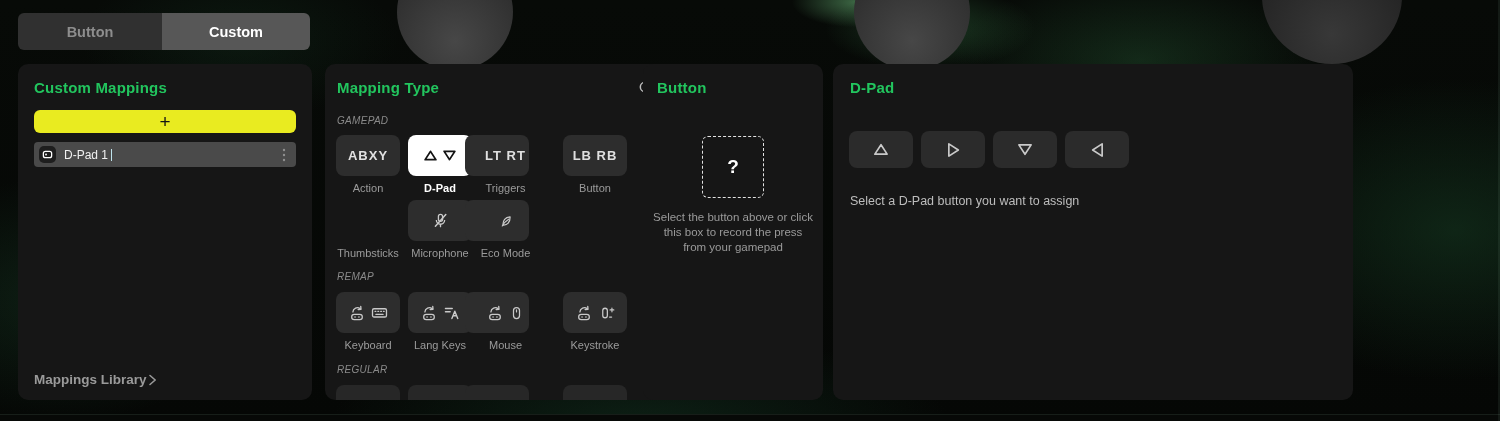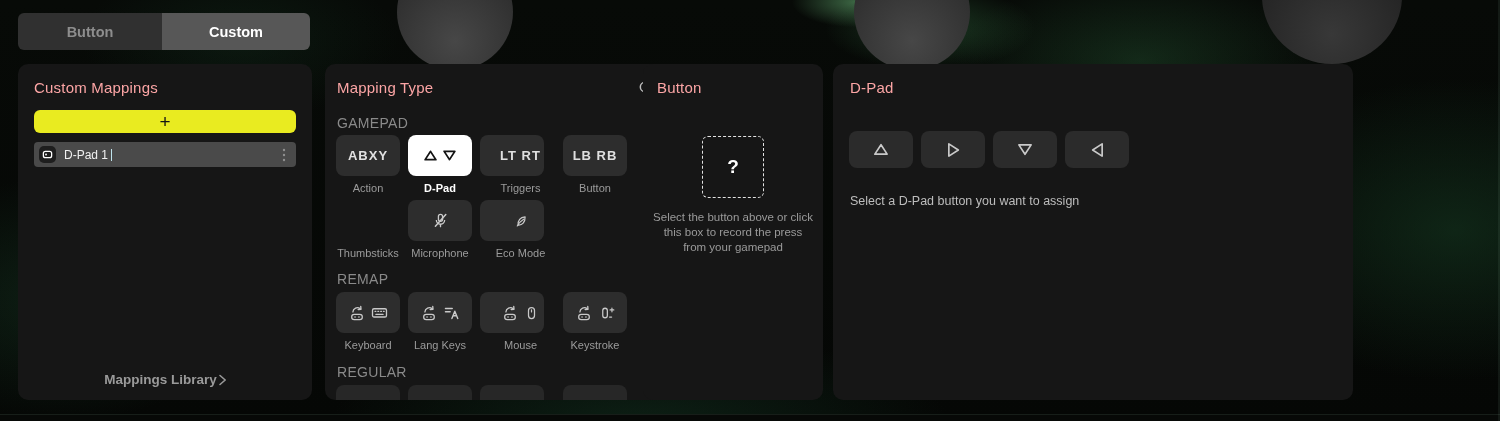--- a/index.html
+++ b/index.html
@@ -35,55 +35,55 @@
          font-size:14.5px; cursor:pointer; }
   .tab-presets { width:144px; background:#303030; color:#8d8d8d; font-weight:600; }
   .tab-custom  { width:148px; background:#575757; color:#ffffff; font-weight:700; }
 
   .panel { position:absolute; top:64px; height:336px; background:#161616;
            border-radius:10px; overflow:hidden; }
   .p1 { left:18px;  width:294px; }
   .p2 { left:325px; width:367px; }
   .p3 { left:643px; width:180px; }
   .p4 { left:833px; width:520px; }
-  .panel-title { position:absolute; font-size:15px; font-weight:400; color:#fca5a5;
+  .panel-title { position:absolute; font-size:15px; font-weight:700; color:#22c55e;
                  letter-spacing:0.2px; }
 
   
   .add-btn { position:absolute; left:16px; right:16px; top:46px; height:23px;
              background:var(--accent,#e9eb20); border-radius:6px; display:flex;
              align-items:center; justify-content:center; color:#141414;
              font-size:19px; line-height:19px; font-weight:400; cursor:pointer; }
   .map-row { position:absolute; left:16px; right:16px; top:78px; height:25px;
              background:#4a4a4a; border-radius:4px; display:flex; align-items:center;
              padding:0 8px 0 5px; cursor:pointer; }
   .row-icon { width:17px; height:17px; background:#1e1e1e; border-radius:5px;
               display:flex; align-items:center; justify-content:center; margin-right:8px; }
   .row-label { font-size:12px; color:#f0f0f0; }
   .text-caret { width:1px; height:12px; background:#bfe3ec; margin-left:3px; }
   .kebab { margin-left:auto; display:flex; align-items:center; padding:2px; cursor:pointer; }
   .library-row { position:absolute; left:16px; right:14px; bottom:13px; display:flex;
-                 align-items:center; justify-content:center; cursor:pointer; }
+                 align-items:center; justify-content:flex-start; cursor:pointer; }
   .library-label { font-size:13.5px; font-weight:600; color:#9a9a9a; }
 
   
   .p2-icons { position:absolute; right:12px; top:16px; display:flex; gap:11px;
               color:#bcbcbc; }
   .p2-icons span { cursor:pointer; display:flex; }
-  .sec-label { position:absolute; font-size:14px; color:#8a8a8a; letter-spacing:0.3px; }
+  .sec-label { position:absolute; font-size:10px; color:#8a8a8a; letter-spacing:0.3px;font-style:italic; }
   .tile { position:absolute; width:64px; height:41px; background:#2d2d2d;
           border-radius:8px; display:flex; align-items:center; justify-content:center;
           gap:6px; cursor:pointer; color:#c9c9c9; }
   .tile-text { font-size:13px; font-weight:700; letter-spacing:1px; color:#e0e0e0; }
   .tile.selected { background:#ffffff; }
   .tile-label { position:absolute; width:80px; margin-left:-8px; text-align:center;
                 font-size:11px; color:#9b9b9b; white-space:nowrap; }
   .tile-label.selected { color:#ffffff; font-weight:700; }
   .tile.stub { height:41px; background:#272727; }
-  .col1 { left:11px; } .col2 { left:83px; } .col3 { left:155px;padding-left:17px; } .col4 { left:238px; }
+  .col1 { left:11px; } .col2 { left:83px; } .col3 { left:140px;padding-left:17px; } .col4 { left:238px; }
   .scrollbar { position:absolute; right:4px; top:41px; width:3px; height:145px;
                background:#5d5d5d; border-radius:2px; cursor:pointer; }
 
   
   .record-box { position:absolute; left:59px; top:72px; width:62px; height:62px;
                 border:1.5px dashed #e2e2e2; border-radius:6px; display:flex;
                 align-items:center; justify-content:center; color:#ffffff;
                 font-size:19px; font-weight:600; cursor:pointer; }
   .button-hint { position:absolute; left:9px; right:9px; top:146px; text-align:center;
                  font-size:11.5px; line-height:15px; color:#9a9a9a; }

